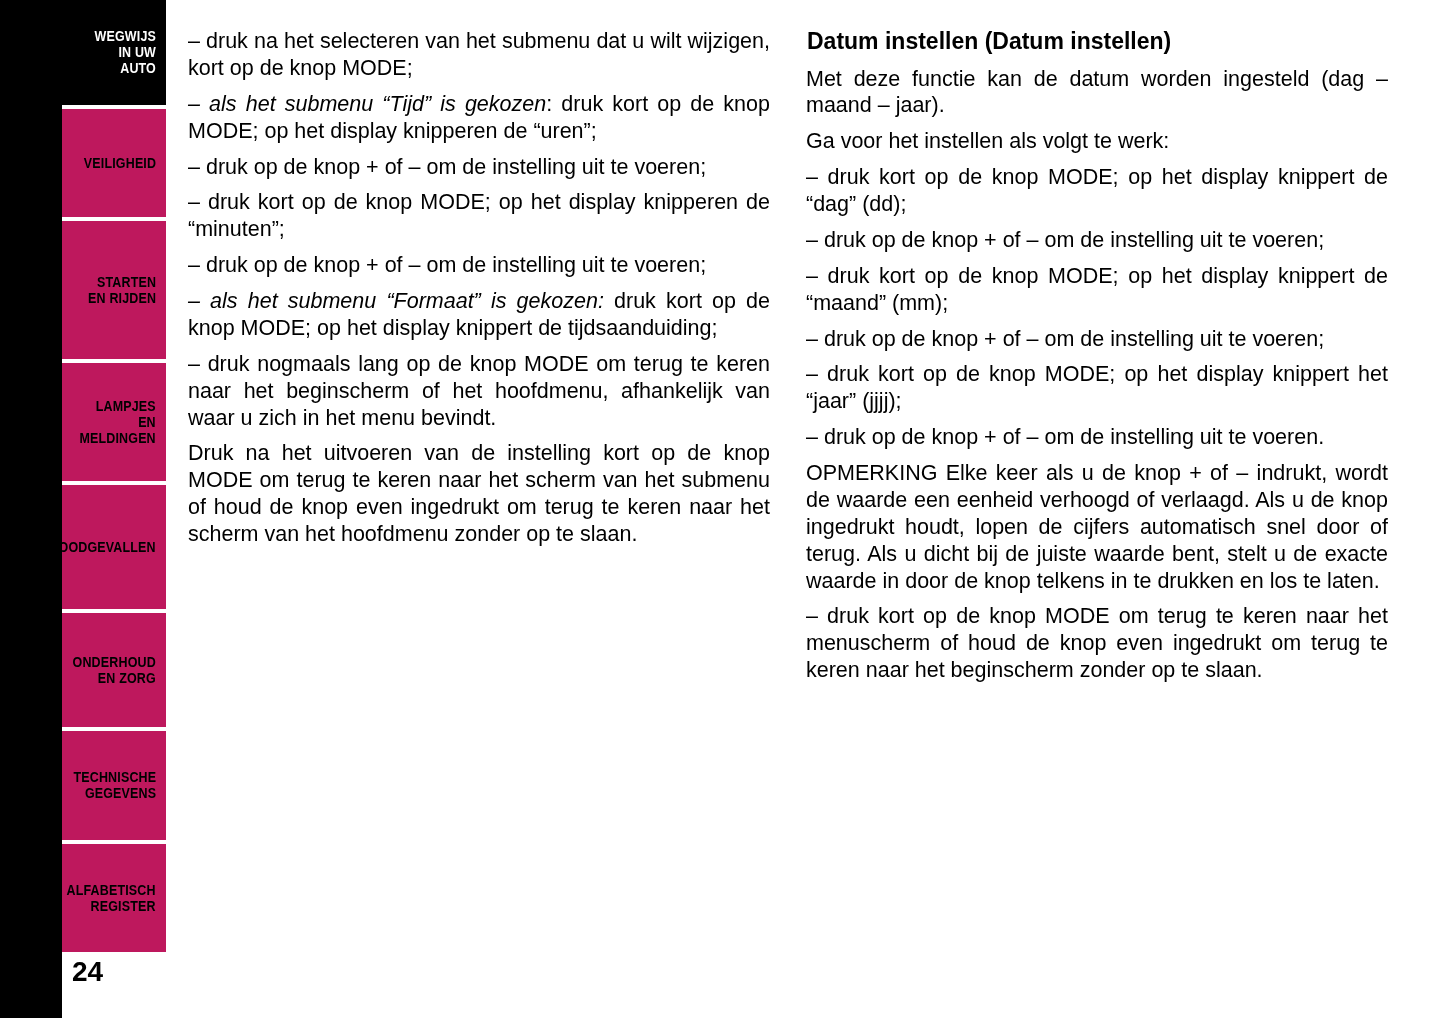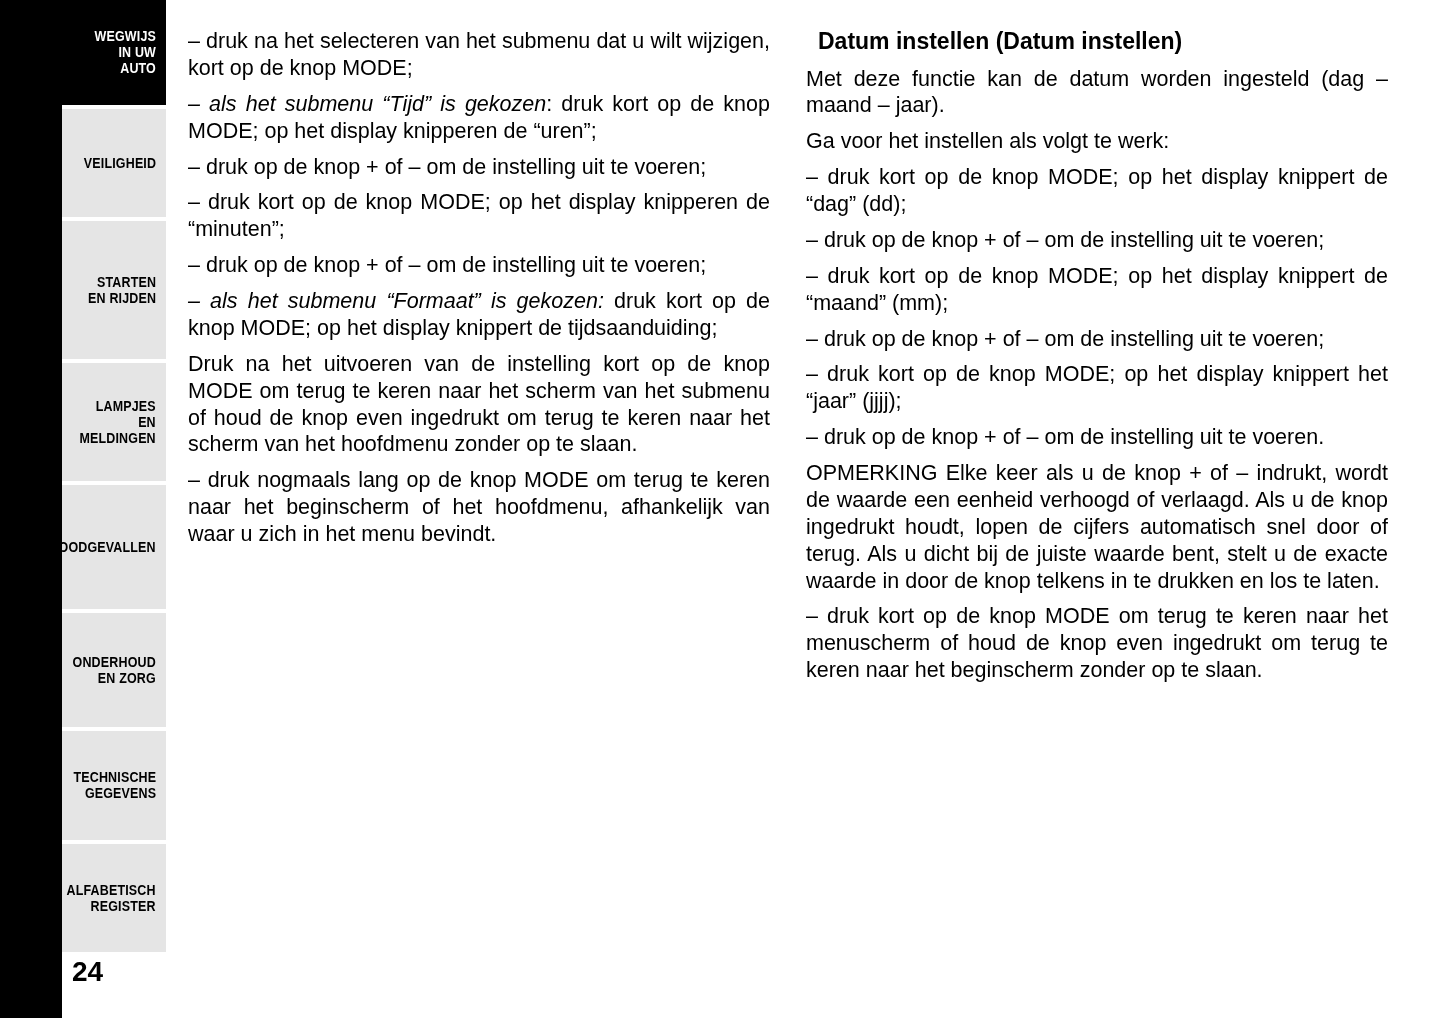--- a/index.html
+++ b/index.html
@@ -39,21 +39,21 @@
     display: flex;
     align-items: center;
     justify-content: flex-end;
     text-align: right;
     padding: 4px 10px 4px 6px;
     box-sizing: border-box;
     font-size: 14.5px;
     line-height: 1.12;
     letter-spacing: 0.2px;
     font-weight: bold;
-    background: #e5e5e5;
+    background: #be185d;
     color: #000000;
     margin-bottom: 4px;
     font-family: "Liberation Sans", sans-serif;
     font-stretch: condensed;
   }
   .tab .tab-text {
     display: block;
     white-space: pre-line;
     transform: scaleX(0.86);
     transform-origin: right center;
@@ -88,21 +88,21 @@
     margin: 0 0 9px 0;
     font-size: 21.5px;
     line-height: 1.25;
     text-align: justify;
     text-justify: inter-word;
     font-family: "Liberation Sans", sans-serif;
   }
   h2.section-title {
     font-size: 23px;
     font-weight: bold;
-    margin: 0 0 10px 12px;
+    margin: 0 0 10px 1px;
     line-height: 1.2;
   }
 </style>
 </head>
 <body>
 
 <div class="page">
 
   <div class="spine"></div>
 
@@ -143,22 +143,22 @@
 
   <div class="content">
 
     <div class="column">
       <p>– druk na het selecteren van het submenu dat u wilt wij­zigen, kort op de knop MODE;</p>
       <p class="ital-lead"><em>– als het submenu “Tijd” is gekozen</em><span>: druk kort op de knop MODE; op het display knipperen de “uren”;</span></p>
       <p>– druk op de knop + of – om de instelling uit te voeren;</p>
       <p>– druk kort op de knop MODE; op het display knipperen de “minuten”;</p>
       <p>– druk op de knop + of – om de instelling uit te voeren;</p>
       <p><em>– als het submenu “Formaat” is gekozen:</em><span> druk kort op de knop MODE; op het display knippert de tijdsaanduiding;</span></p>
+      <p>– druk nogmaals lang op de knop MODE om terug te ke­ren naar het beginscherm of het hoofdmenu, afhankelijk van waar u zich in het menu bevindt.</p>
       <p>Druk na het uitvoeren van de instelling kort op de knop MODE om terug te keren naar het scherm van het sub­menu of houd de knop even ingedrukt om terug te keren naar het scherm van het hoofdmenu zonder op te slaan.</p>
-      <p>– druk nogmaals lang op de knop MODE om terug te ke­ren naar het beginscherm of het hoofdmenu, afhankelijk van waar u zich in het menu bevindt.</p>
     </div>
 
     <div class="column">
       <h2 class="section-title">Datum instellen (Datum instellen)</h2>
       <p>Met deze functie kan de datum worden ingesteld (dag – maand – jaar).</p>
       <p>Ga voor het instellen als volgt te werk:</p>
       <p>– druk kort op de knop MODE; op het display knippert de “dag” (dd);</p>
       <p>– druk op de knop + of – om de instelling uit te voeren;</p>
       <p>– druk kort op de knop MODE; op het display knippert de “maand” (mm);</p>
       <p>– druk op de knop + of – om de instelling uit te voeren;</p>

